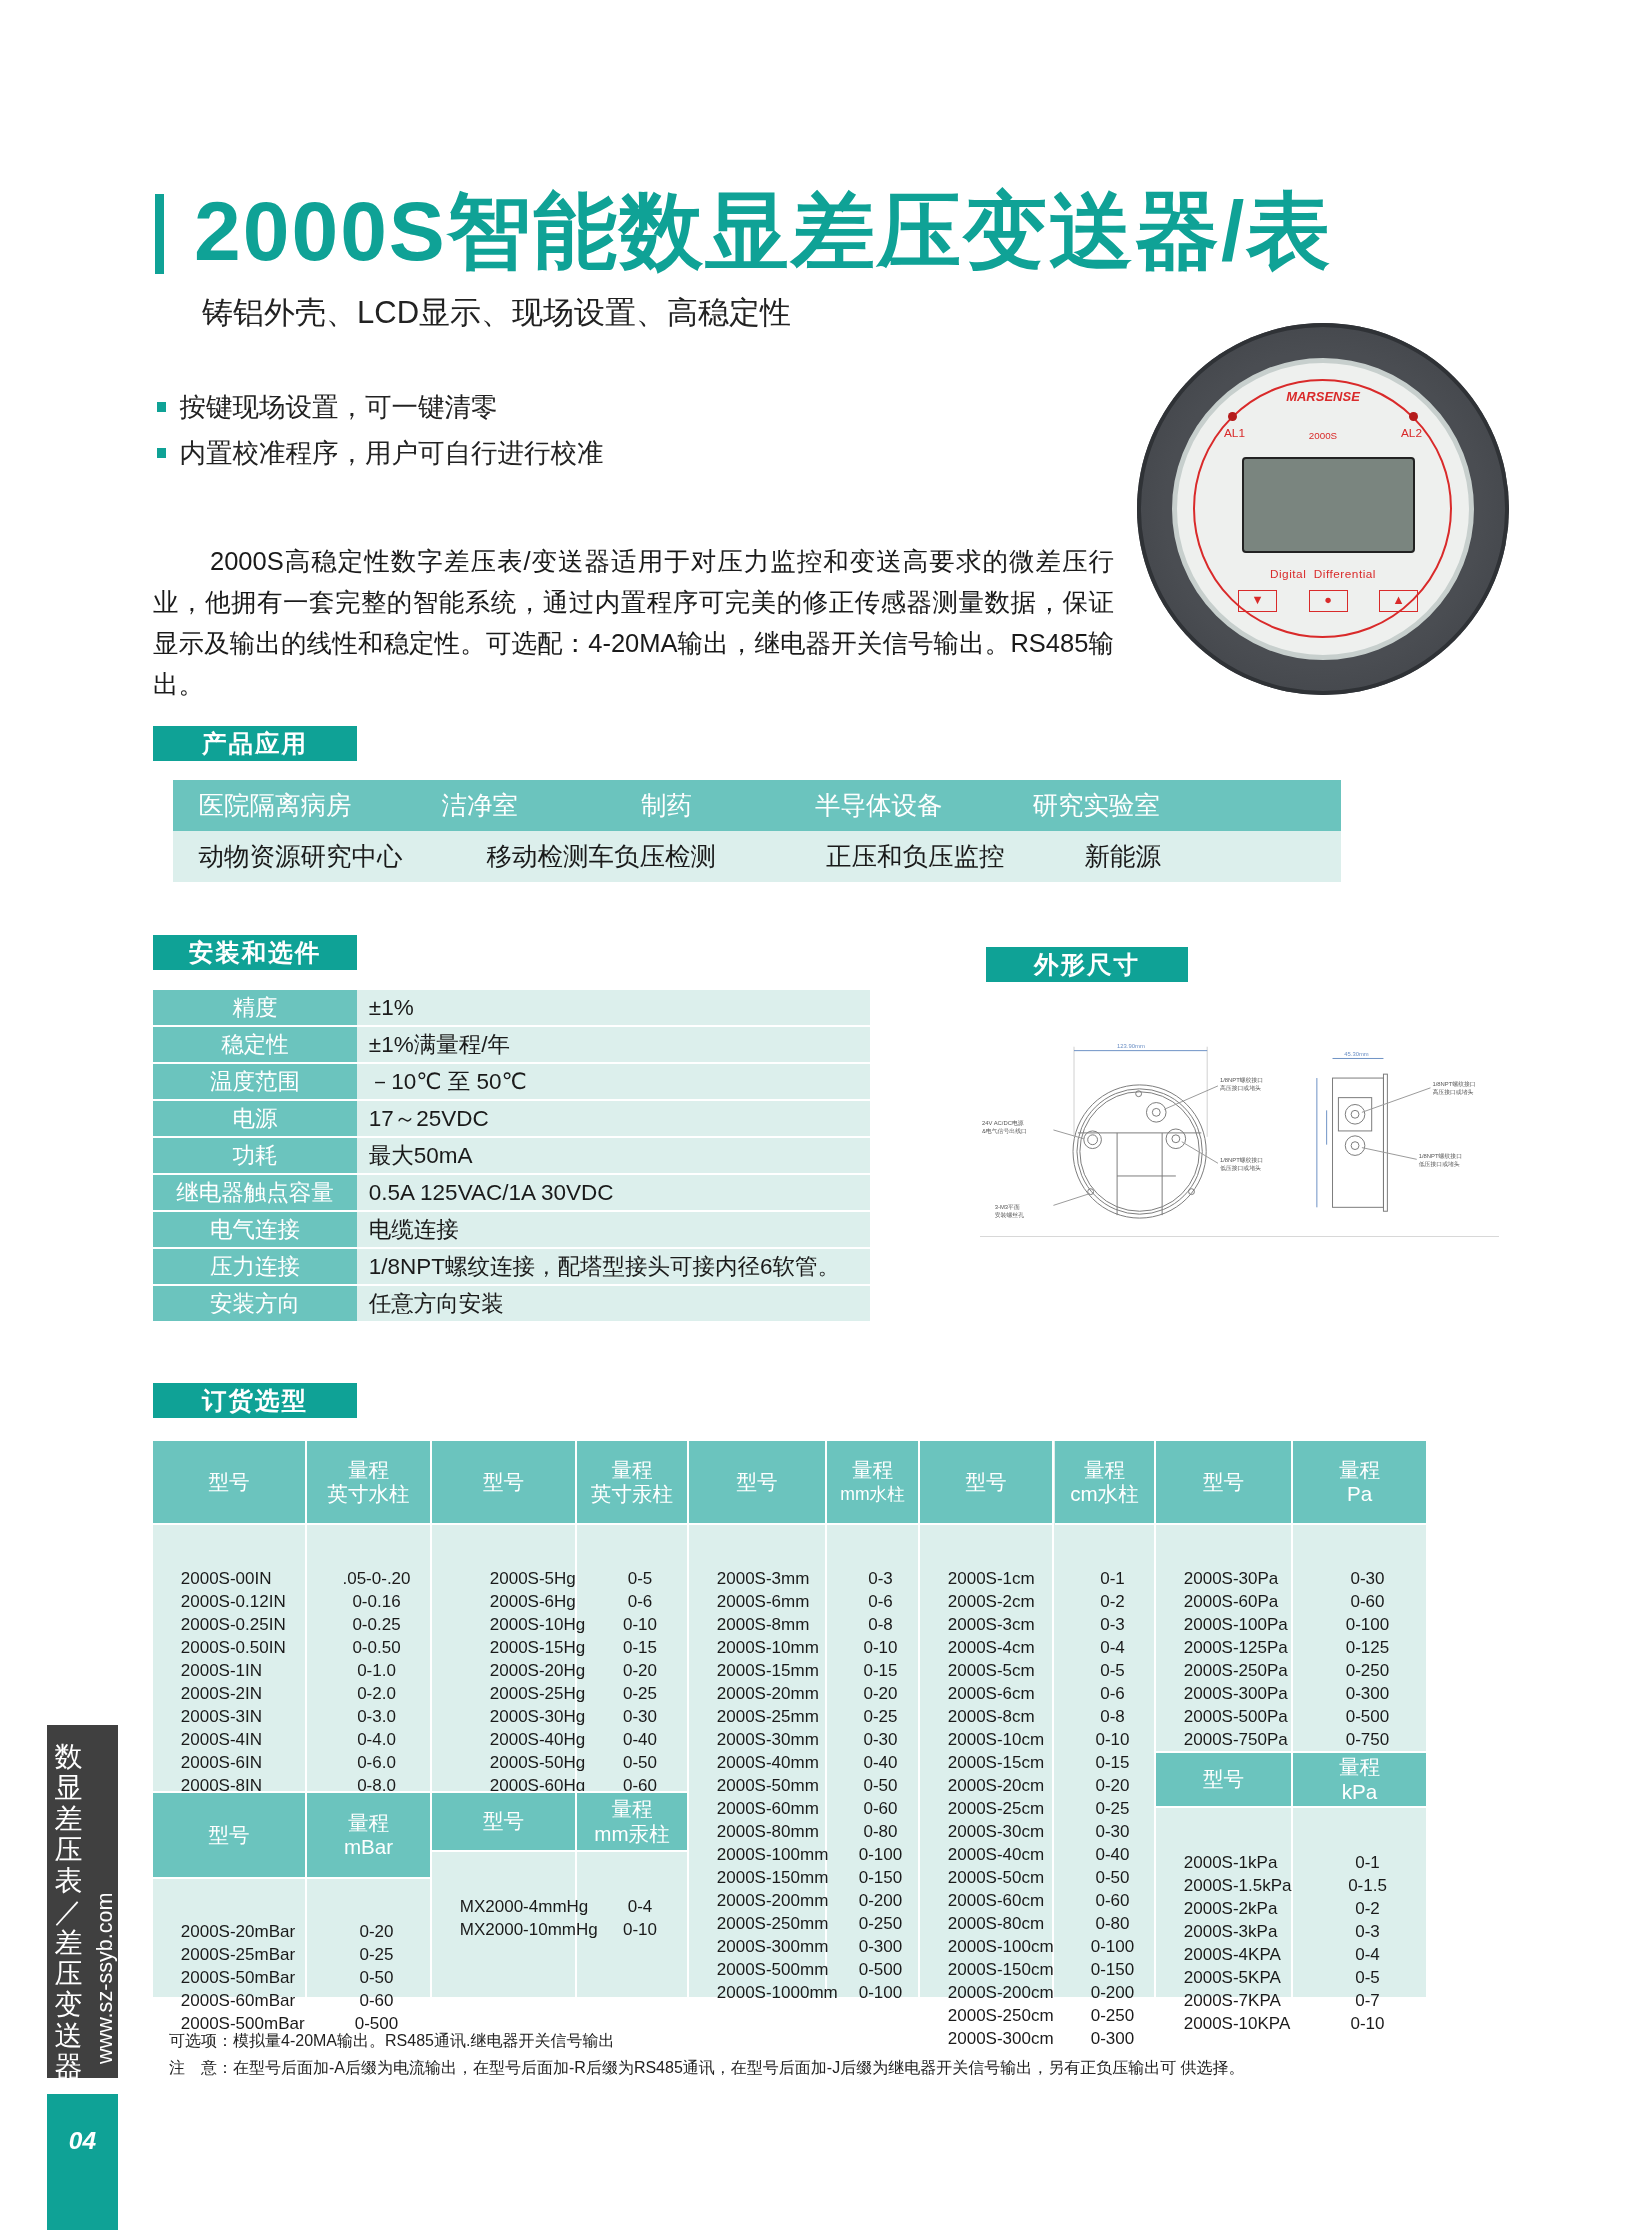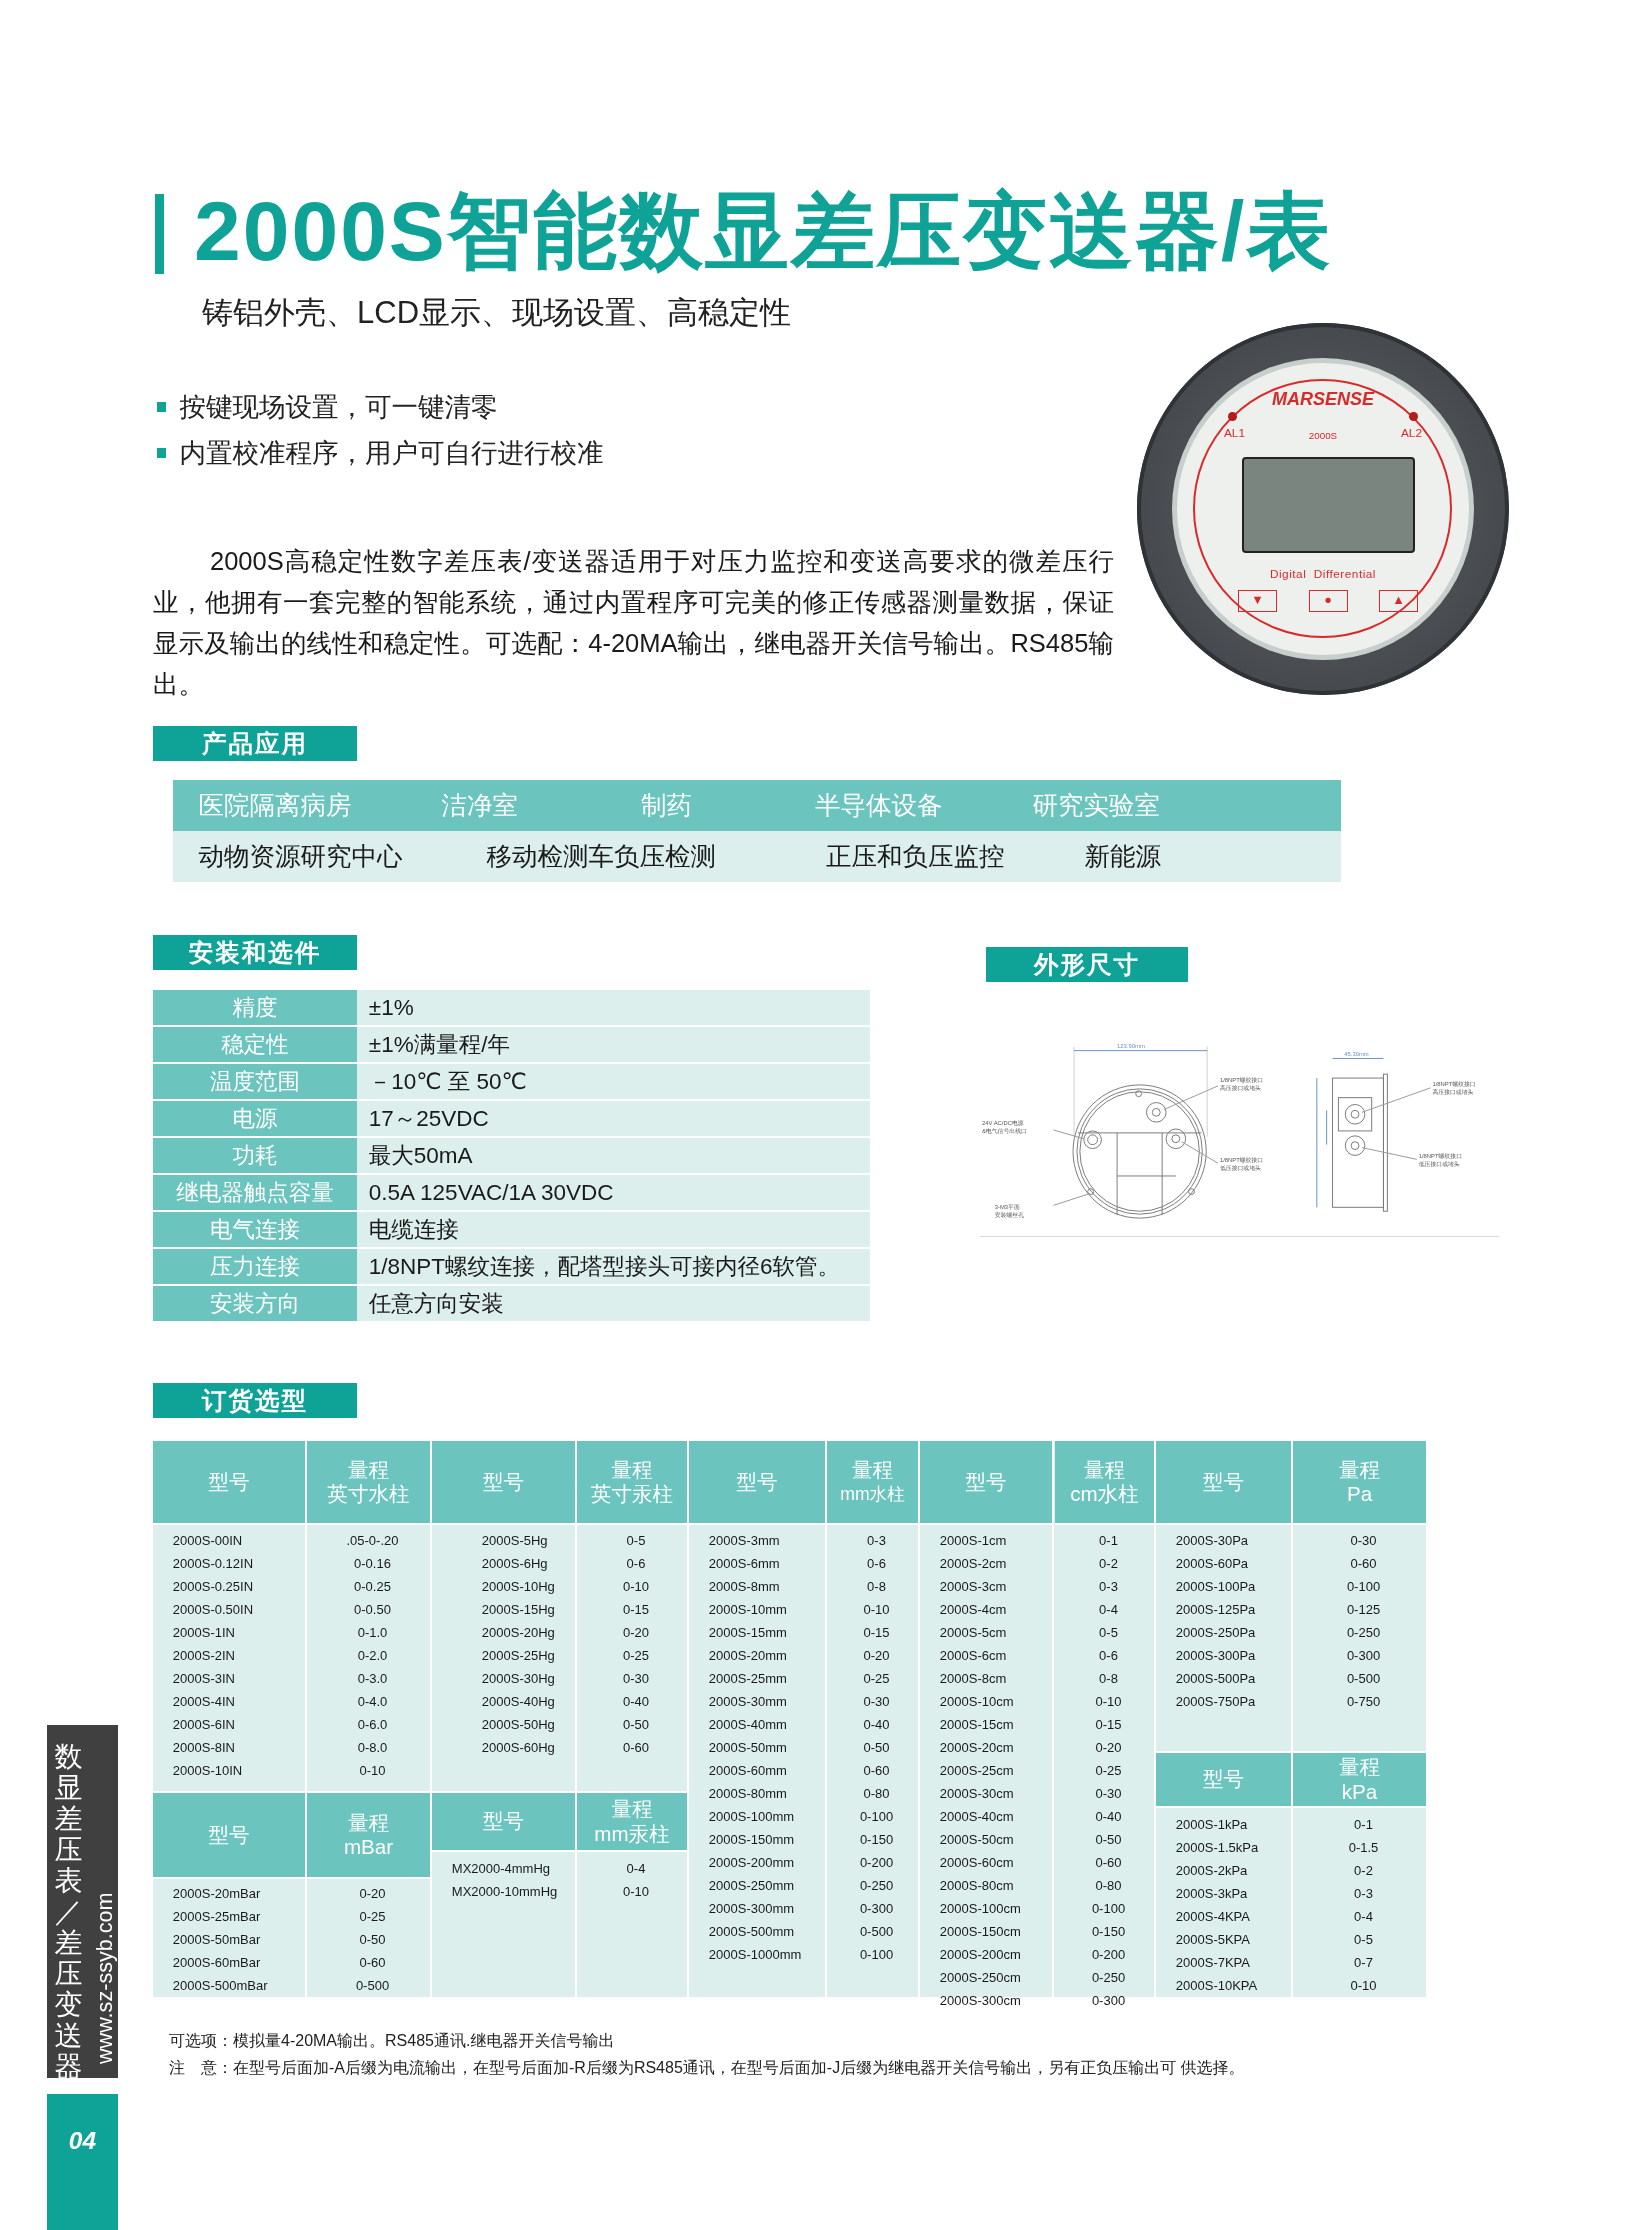--- a/index.html
+++ b/index.html
@@ -17,21 +17,21 @@
   .bullets { left: 157px; top: 384px; }
   .bullet { display: flex; align-items: center; height: 46px; font-size: 26.5px; color: #222; }
   .bullet-dot { width: 8.8px; height: 10.8px; background: #0fa296; margin-right: 13.7px; }
 
   .desc { left: 153px; top: 541px; width: 961px; font-size: 25.5px; line-height: 41px; color: #1a1a1a; text-indent: 57px; text-align: justify; }
 
   
   .gauge { left: 1137px; top: 323px; width: 372px; height: 372px; border-radius: 50%; background: radial-gradient(circle, #4a4d52 60%, #3a3d42 100%); box-shadow: 0 0 0 3.9px #2f3236 inset; }
   .gauge-inner { position: absolute; left: 35px; top: 35px; width: 302px; height: 302px; border-radius: 50%; background: #eef0ee; border: 5.9px solid #c7cfcd; }
   .gauge-ring { position: absolute; left: 15.7px; top: 15.7px; width: 259px; height: 259px; border-radius: 50%; border: 2px solid #d92a2a; }
-  .gauge-brand { position: absolute; left: 0; right: 0; top: 25.5px; text-align: center; font-size: 18px; font-weight: bold; font-style: italic; color: #d92a2a; }
+  .gauge-brand { position: absolute; left: 0; right: 0; top: 25.5px; text-align: center; font-size: 13px; font-weight: bold; font-style: italic; color: #d92a2a; }
   .gauge-al1 { position: absolute; left: 47px; top: 63px; font-size: 11.8px; color: #d92a2a; }
   .gauge-al2 { position: absolute; right: 47px; top: 63px; font-size: 11.8px; color: #d92a2a; }
   .gauge-model { position: absolute; left: 0; right: 0; top: 67px; text-align: center; font-size: 9.8px; color: #d92a2a; }
   .gauge-led1 { position: absolute; left: 51px; top: 49px; width: 8.8px; height: 8.8px; border-radius: 50%; background: #b51c1c; }
   .gauge-led2 { position: absolute; right: 51px; top: 49px; width: 8.8px; height: 8.8px; border-radius: 50%; background: #b51c1c; }
   .gauge-lcd { position: absolute; left: 65px; top: 94px; width: 173px; height: 96px; background: #7a857f; border: 2.9px solid #222; border-radius: 3.9px; }
   .gauge-label { position: absolute; left: 0; right: 0; top: 204px; text-align: center; font-size: 11.8px; color: #d92a2a; letter-spacing: 0.5px; }
   .gauge-btns { position: absolute; left: 61px; top: 227px; width: 180px; display: flex; justify-content: space-between; }
   .gauge-btn { width: 39px; height: 21.6px; border: 1.5px solid #d92a2a; display: flex; align-items: center; justify-content: center; color: #d92a2a; font-size: 12.7px; line-height: 1; }
 
@@ -52,21 +52,21 @@
   .spec-v { flex: 1; background: #dcefec; color: #1a1a1a; font-size: 22.5px; display: flex; align-items: center; padding-left: 11.8px; white-space: nowrap; }
 
   
   .dim-box { left: 980px; top: 1019px; width: 519px; height: 218px; border-bottom: 1px solid #d8d8d8; }
 
   
   .order { left: 153px; top: 1441px; width: 1273px; height: 556px; background: #dcefec; }
   .col { position: absolute; top: 0; bottom: 0; border-right: 2px solid #ffffff; }
   .hdr { position: absolute; left: 0; right: 0; background: #6bc4be; color: #ffffff; display: flex; flex-direction: column; align-items: center; justify-content: center; text-align: center; font-size: 20.6px; line-height: 24.5px; border-bottom: 2px solid #ffffff; }
   .hdr .small { font-size: 17.6px; }
-  .cells { position: absolute; left: 8px; right: 0; font-size: 13px; line-height: 23px; color: #1a1a1a; white-space: nowrap; }
+  .cells { position: absolute; left: 16px; right: 0; font-size: 17px; line-height: 23px; color: #1a1a1a; white-space: nowrap; margin-top: 38px; }
   .cells div { height: 23px; }
   .cells.left div { padding-left: 11.8px; }
   .cells.center div { text-align: center; }
 
   .notes { left: 169px; top: 2027px; font-size: 16px; color: #222; line-height: 27.4px; white-space: nowrap; }
 
   
   .side-tab { left: 47px; top: 1725px; width: 71px; height: 353px; background: #404040; }
   .side-cn { position: absolute; left: 5.9px; top: 15.7px; width: 31px; font-size: 28px; line-height: 31px; color: #ffffff; text-align: center; }
   .side-url { position: absolute; left: 45px; top: 15.7px; width: 25.5px; height: 323px; color: #ffffff; font-size: 21.6px; writing-mode: vertical-rl; transform: rotate(180deg); display: flex; align-items: center; justify-content: flex-start; }

